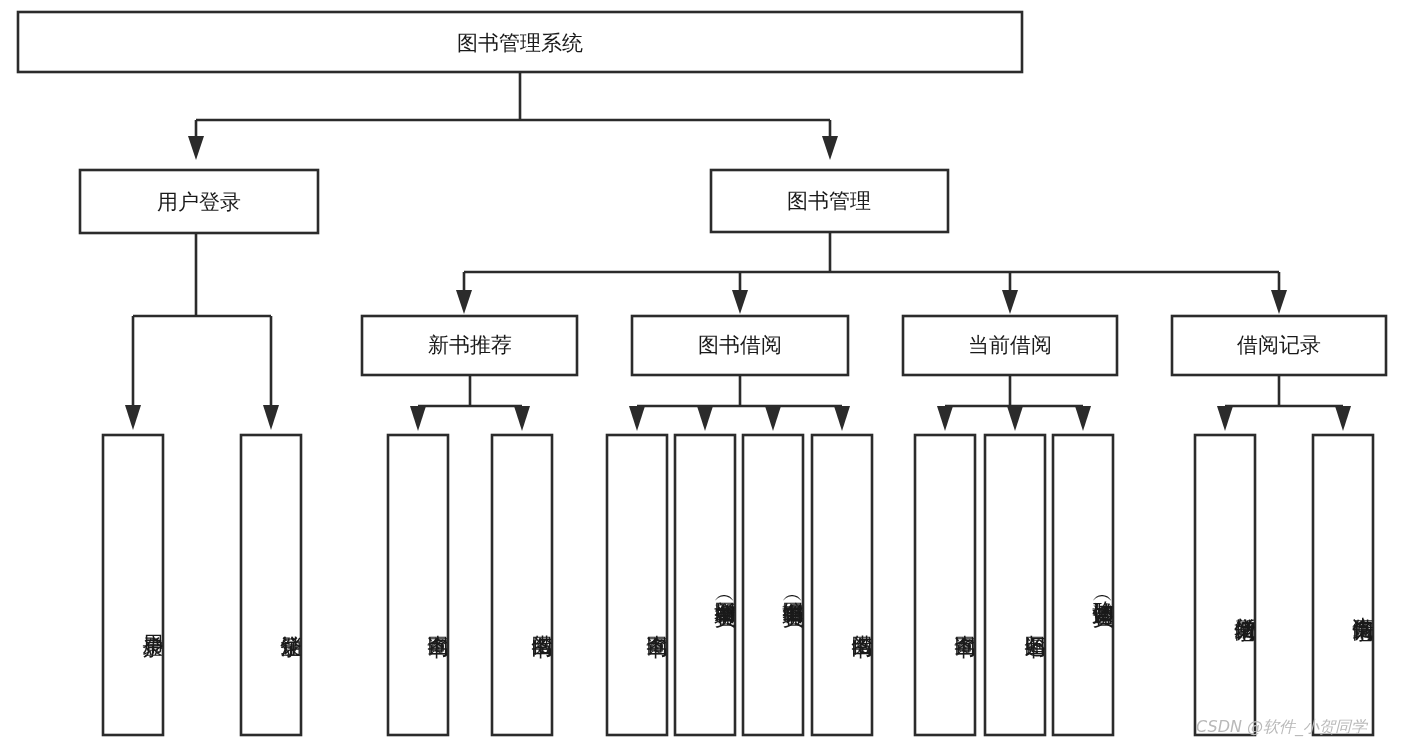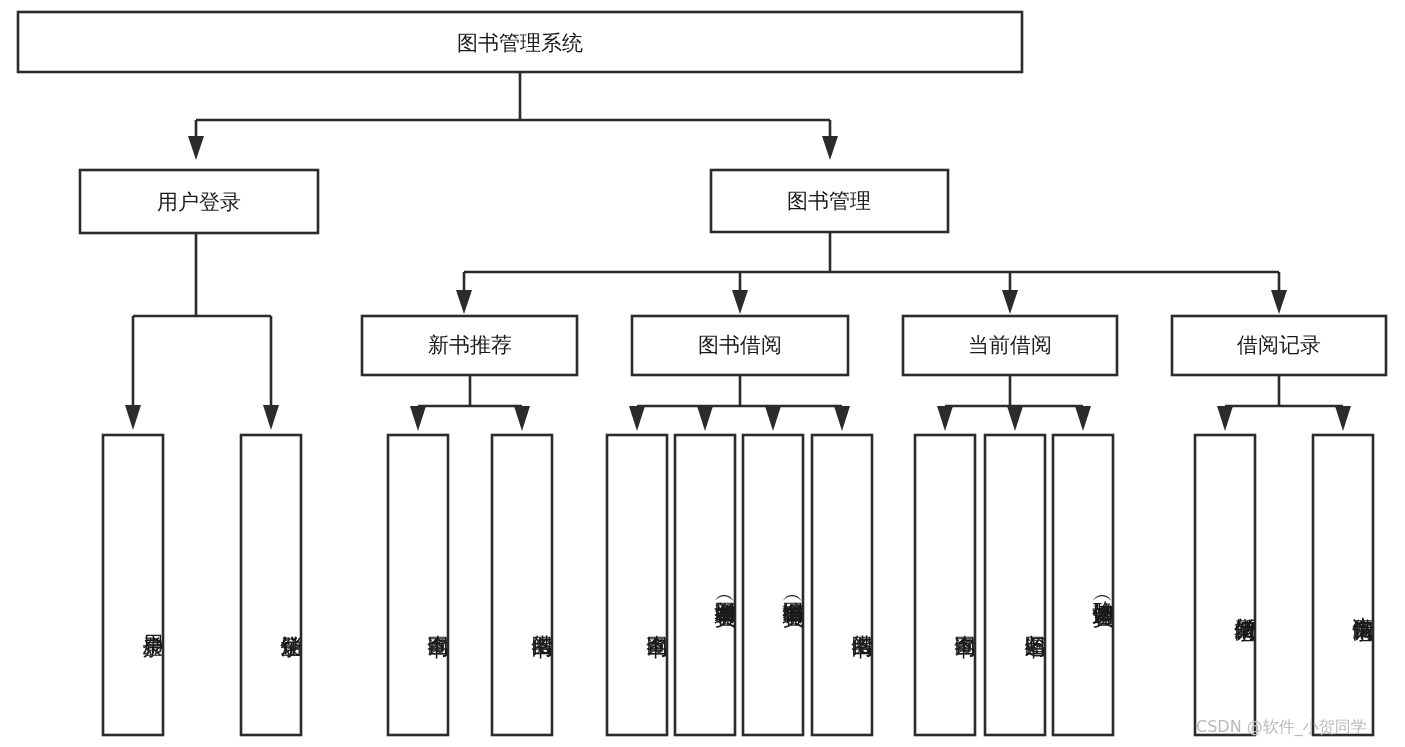--- a/index.html
+++ b/index.html
@@ -206,15 +206,15 @@
   <div class="node-label-v" style="left:743px; top:443px; width:60px; height:290px;">编辑图书（管理员）</div>
   <div class="node-label-v" style="left:812px; top:515px; width:60px; height:210px;">借阅图书</div>
 
   <div class="node-label-v" style="left:915px; top:515px; width:60px; height:210px;">查询图书</div>
   <div class="node-label-v" style="left:985px; top:515px; width:60px; height:210px;">归还图书</div>
   <div class="node-label-v" style="left:1053px; top:443px; width:60px; height:290px;">确认归还（管理员）</div>
 
   <div class="node-label-v" style="left:1195px; top:478px; width:60px; height:250px;">新增借阅记录</div>
   <div class="node-label-v" style="left:1313px; top:478px; width:60px; height:250px;">查询借阅记录</div>
 
-  <div class="watermark" style="left:1196px; top:717px;">CSDN @软件_小贺同学</div>
+  <div class="watermark" style="left:1196px; top:717px;font-style:italic;">CSDN @软件_小贺同学</div>
 
 </div>
 
 </body></html>

